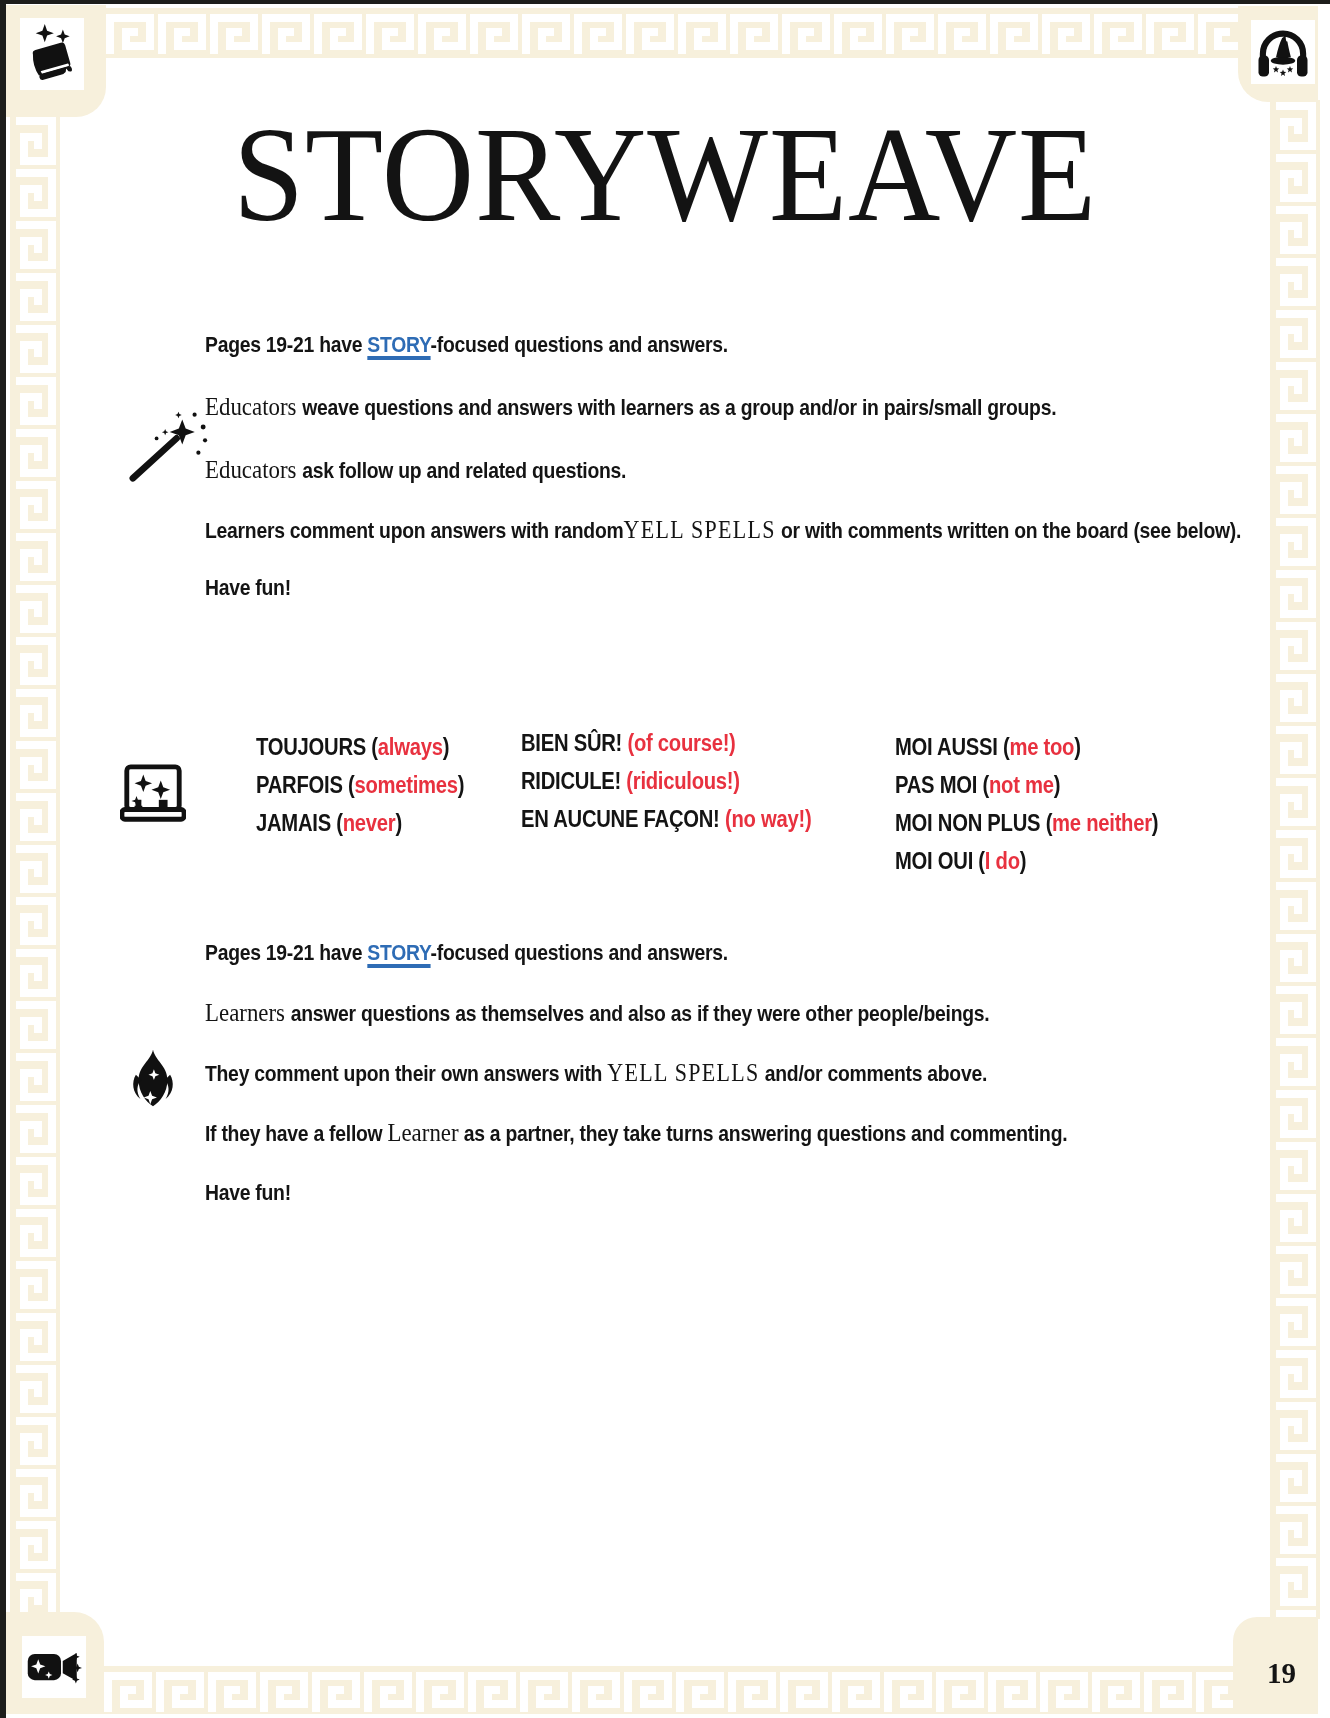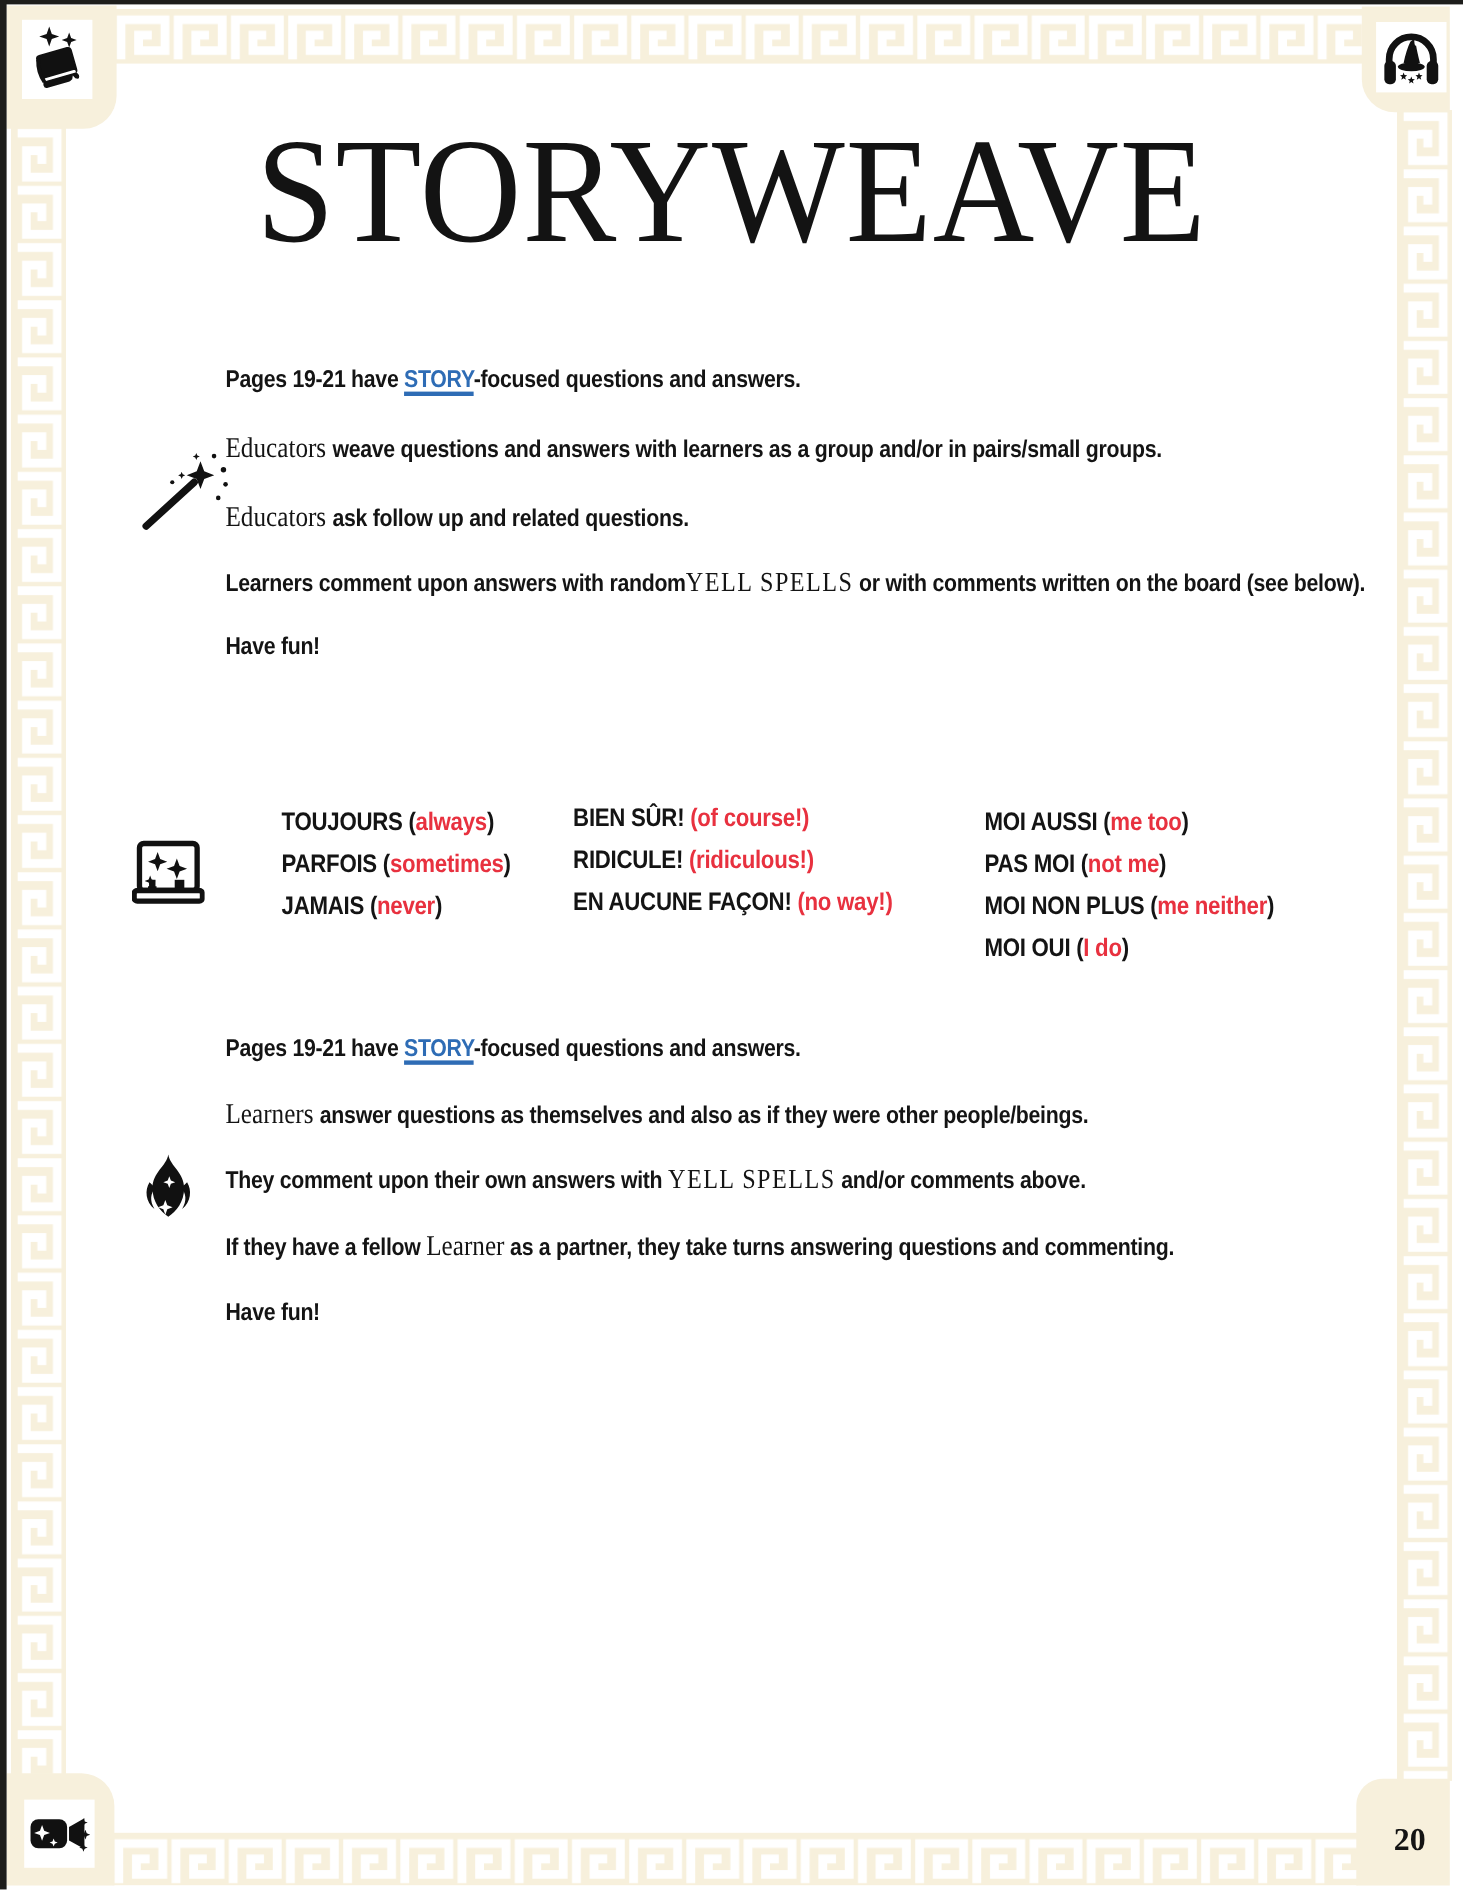--- a/index.html
+++ b/index.html
@@ -96,21 +96,21 @@
     </pattern>
       </defs>
     <rect width="100%" height="100%" fill="#f7f0dc"></rect>
       <rect width="100%" height="100%" fill="url(#gk4)"></rect>
   </svg>
 
   <div class="corner corner-tl"></div>
   <div class="corner corner-tr"></div>
   <div class="corner corner-bl"></div>
   <div class="corner corner-br">
-    <div class="page-number">20</div>
+    <div class="page-number">19</div>
   </div>
 
   <div class="icon-square sq-tl">
     <svg width="58" height="64" viewBox="0 0 64 70">
       <g transform="rotate(-16 32 40)">
         <rect x="13" y="26" width="37" height="28" rx="4" fill="#111"></rect>
         <rect x="15" y="50" width="33" height="3.5" rx="1.7" fill="#fff"></rect>
         <rect x="13" y="53" width="37" height="7" rx="3.5" fill="#111"></rect>
         <path d="M13 30 q-4 12 0 24 l4 0 q-3.5-12 0-24 Z" fill="#111"></path>
         <path d="M44 55 l1.6 3.4 3.4 1.6 -3.4 1.6 -1.6 3.4 -1.6 -3.4 -3.4 -1.6 3.4 -1.6 Z" fill="#fff"></path>

